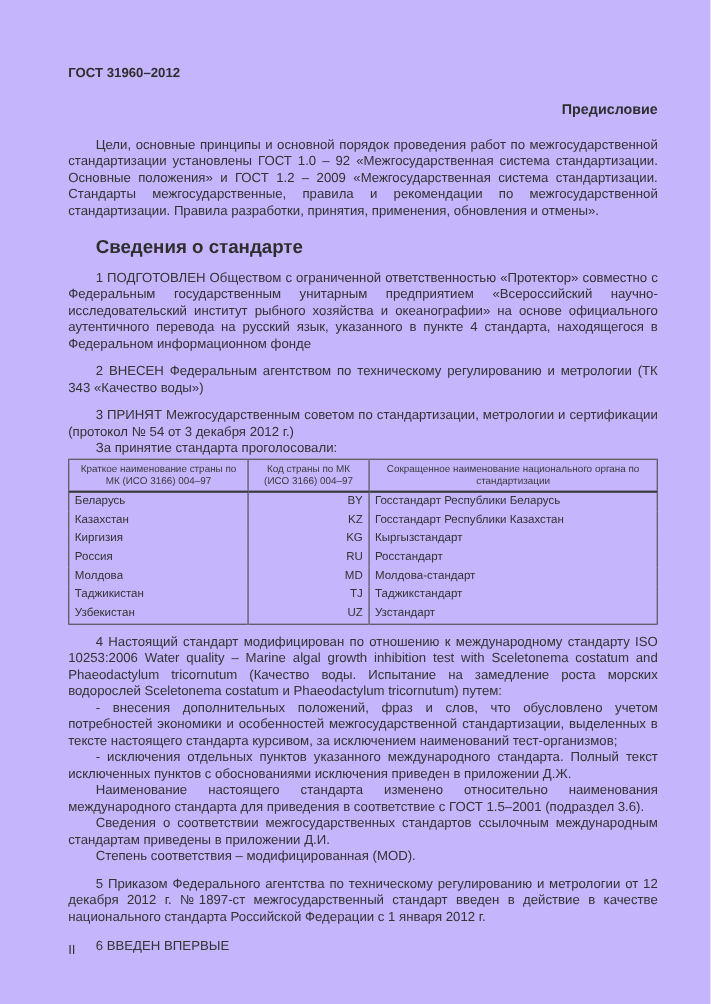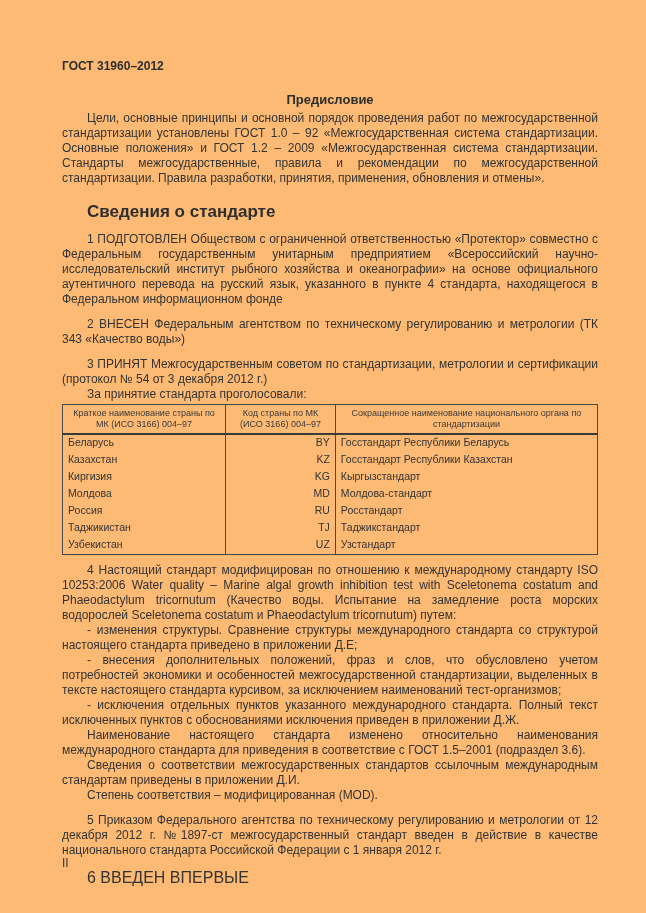--- a/index.html
+++ b/index.html
@@ -1,20 +1,20 @@
 <!DOCTYPE html>
 <html lang="ru"><head>
 <meta charset="utf-8">
 <style>
   html, body { margin: 0; padding: 0; background: #ffffff; }
   .page {
     position: relative;
     width: 646px;
     height: 913px;
-    background: #fdba74;
+    background: #c4b5fd;
     font-family: "Liberation Sans", "DejaVu Sans", sans-serif;
     color: #333333;
     overflow: hidden;
     box-sizing: border-box;
   }
   .content {
     position: absolute;
     left: 62px;
     top: 59px;
     width: 536px;
@@ -22,31 +22,31 @@
   .doc-code {
     font-size: 12px;
     font-weight: bold;
     margin: 0;
     color: #2e2e2e;
   }
   .foreword-title {
     margin: 19px 0 0 0;
     font-size: 13px;
     font-weight: bold;
-    text-align: center;
+    text-align: right;
     color: #2e2e2e;
   }
   .para {
     margin: 0;
     font-size: 12px;
     line-height: 15px;
     text-align: justify;
     text-indent: 25px;
   }
-  .intro-para { margin-top: 4px; }
+  .intro-para { margin-top: 17px; }
   .info-title {
     margin: 16px 0 0 25px;
     font-size: 17px;
     font-weight: bold;
     color: #2e2e2e;
   }
   .item { margin-top: 10px; }
   .vote-line { margin-top: 0; }
   .vote-table {
     width: 100%;
@@ -135,49 +135,48 @@
           <td class="cell-country">Казахстан</td>
           <td class="cell-code">KZ</td>
           <td class="cell-org">Госстандарт Республики Казахстан</td>
         </tr>
         <tr>
           <td class="cell-country">Киргизия</td>
           <td class="cell-code">KG</td>
           <td class="cell-org">Кыргызстандарт</td>
         </tr>
         <tr>
+          <td class="cell-country">Россия</td>
+          <td class="cell-code">RU</td>
+          <td class="cell-org">Росстандарт</td>
+        </tr>
+        <tr>
           <td class="cell-country">Молдова</td>
           <td class="cell-code">MD</td>
           <td class="cell-org">Молдова-стандарт</td>
-        </tr>
-        <tr>
-          <td class="cell-country">Россия</td>
-          <td class="cell-code">RU</td>
-          <td class="cell-org">Росстандарт</td>
         </tr>
         <tr>
           <td class="cell-country">Таджикистан</td>
           <td class="cell-code">TJ</td>
           <td class="cell-org">Таджикстандарт</td>
         </tr>
         <tr>
           <td class="cell-country">Узбекистан</td>
           <td class="cell-code">UZ</td>
           <td class="cell-org">Узстандарт</td>
         </tr>
       </tbody>
     </table>
 
     <p class="para sect4-first">4 Настоящий стандарт модифицирован по отношению к международному стандарту ISO 10253:2006 Water quality – Marine algal growth inhibition test with Sceletonema costatum and Phaeodactylum tricornutum (Качество воды. Испытание на замедление роста морских водорослей Sceletonema costatum и Phaeodactylum tricornutum) путем:</p>
-    <p class="para sub">- изменения структуры. Сравнение структуры международного стандарта со структурой настоящего стандарта приведено в приложении Д.Е;</p>
     <p class="para sub">- внесения дополнительных положений, фраз и слов, что обусловлено учетом потребностей экономики и особенностей межгосударственной стандартизации, выделенных в тексте настоящего стандарта курсивом, за исключением наименований тест-организмов;</p>
     <p class="para sub">- исключения отдельных пунктов указанного международного стандарта. Полный текст исключенных пунктов с обоснованиями исключения приведен в приложении Д.Ж.</p>
     <p class="para sub">Наименование настоящего стандарта изменено относительно наименования международного стандарта для приведения в соответствие с ГОСТ 1.5–2001 (подраздел 3.6).</p>
     <p class="para sub">Сведения о соответствии межгосударственных стандартов ссылочным международным стандартам приведены в приложении Д.И.</p>
     <p class="para sub">Степень соответствия – модифицированная (MOD).</p>
 
     <p class="para item">5 Приказом Федерального агентства по техническому регулированию и метрологии от 12 декабря 2012 г. №1897-ст межгосударственный стандарт введен в действие в качестве национального стандарта Российской Федерации с 1 января 2012 г.</p>
-    <p class="para item6" style="font-size:16px; line-height:15px; text-indent:25px; margin-bottom:0;">6 ВВЕДЕН ВПЕРВЫЕ</p>
+    <p class="para item6" style="font-size:12px; line-height:15px; text-indent:25px; margin-bottom:0;">6 ВВЕДЕН ВПЕРВЫЕ</p>
 
   </div>
 
   <div class="page-number">II</div>
 </div>
 
 </body></html>

